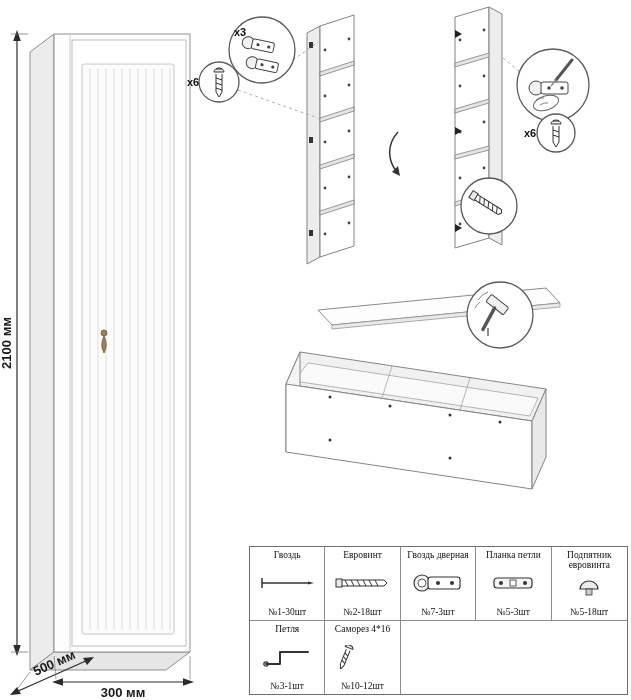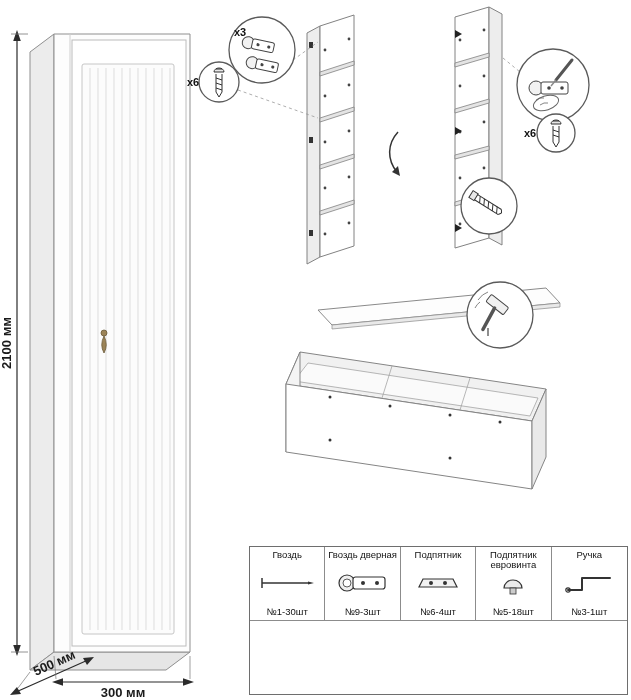--- a/index.html
+++ b/index.html
@@ -6,21 +6,21 @@
   .page{position:relative;width:631px;height:700px;background:#ffffff;overflow:hidden;
         font-family:"Liberation Sans",sans-serif;}
   svg text{font-family:"Liberation Sans",sans-serif;}
   .dim-label{font-size:13px;font-weight:700;fill:#1a1a1a;}
   .qty-label{font-size:11px;font-weight:700;fill:#111;}
   .parts-table{position:absolute;left:249px;top:546px;width:379px;height:149px;
                display:grid;grid-template-columns:repeat(5,1fr);grid-template-rows:1fr 1fr;
                border:1px solid #6e6e6e;background:#fff;box-sizing:border-box;}
   .cell{display:flex;flex-direction:column;align-items:center;justify-content:space-between;
         padding:3px 1px;border-right:1px solid #8c8c8c;border-bottom:1px solid #8c8c8c;
-        box-sizing:border-box;text-align:center;overflow:hidden;}
+        box-sizing:border-box;text-align:center;overflow:hidden;font-family:Liberation Serif, serif;}
   .cell:nth-child(5n){border-right:none}
   .cell:nth-child(n+6){border-bottom:none}
   .cell .name{font-size:9.5px;color:#111;line-height:1.1;}
   .cell .count{font-size:9.5px;color:#111;}
   .cell svg{display:block;margin:1px 0;}
 </style>
 </head>
 <body>
 
 <div class="page">
@@ -275,59 +275,94 @@
   <div class="cell">
     <span class="name">Гвоздь</span>
     <svg width="62" height="22" viewBox="0 0 62 22">
       <line x1="6" y1="6" x2="6" y2="16" stroke="#333" stroke-width="1.5"></line>
       <line x1="6" y1="11" x2="52" y2="11" stroke="#333" stroke-width="1.5"></line>
       <polygon points="52,9.5 58,11 52,12.5" fill="#333"></polygon>
     </svg>
     <span class="count">№1-30шт</span>
   </div>
 
+  <div class="cell">
+    <span class="name">Евровинт</span>
+    <svg width="62" height="22" viewBox="0 0 62 22">
+      <g stroke="#333" stroke-width="1" fill="none">
+        <rect x="4" y="7" width="6" height="8" fill="#e8e8e8"></rect>
+        <line x1="10" y1="8" x2="52" y2="8"></line>
+            <line x1="10" y1="14" x2="52" y2="14"></line>
+        <line x1="52" y1="8" x2="55" y2="11"></line>
+            <line x1="52" y1="14" x2="55" y2="11"></line>
+        <line x1="13" y1="8" x2="16" y2="14"></line>
+            <line x1="19" y1="8" x2="22" y2="14"></line>
+        <line x1="25" y1="8" x2="28" y2="14"></line>
+            <line x1="31" y1="8" x2="34" y2="14"></line>
+        <line x1="37" y1="8" x2="40" y2="14"></line>
+            <line x1="43" y1="8" x2="46" y2="14"></line>
+      </g>
+    </svg>
+    <span class="count">№2-18шт</span>
+  </div>
 
 
   <div class="cell">
     <span class="name">Гвоздь дверная</span>
     <svg width="62" height="24" viewBox="0 0 62 24">
       <circle cx="15" cy="12" r="8" fill="#f0f0f0" stroke="#333" stroke-width="1.2"></circle>
       <circle cx="15" cy="12" r="4" fill="#fff" stroke="#333" stroke-width="0.8"></circle>
       <rect x="21" y="6" width="32" height="12" rx="2.5" fill="#fff" stroke="#333" stroke-width="1.2"></rect>
       <circle cx="31" cy="12" r="2" fill="#333"></circle>
           <circle cx="45" cy="12" r="2" fill="#333"></circle>
     </svg>
-    <span class="count">№9-3шт</span>
-  </div>
-
-
-  <div class="cell">
-    <span class="name">Подпятник</span>
-    <svg width="62" height="24" viewBox="0 0 62 24">
-      <polygon points="16,8 46,8 50,16 12,16" fill="#f2f2f2" stroke="#333" stroke-width="1.2"></polygon>
-      <circle cx="24" cy="12" r="2" fill="#333"></circle>
-          <circle cx="38" cy="12" r="2" fill="#333"></circle>
-    </svg>
-    <span class="count">№6-4шт</span>
-  </div>
+    <span class="count">№7-3шт</span>
+  </div>
+
+  <div class="cell">
+    <span class="name">Планка петли</span>
+    <svg width="62" height="24" viewBox="0 0 62 24">
+      <rect x="12" y="7" width="38" height="10" rx="3" fill="#f4f4f4" stroke="#333" stroke-width="1.2"></rect>
+      <circle cx="19" cy="12" r="2" fill="#333"></circle>
+          <circle cx="43" cy="12" r="2" fill="#333"></circle>
+      <rect x="28" y="9" width="6" height="6" fill="#fff" stroke="#333" stroke-width="0.8"></rect>
+    </svg>
+    <span class="count">№5-3шт</span>
+  </div>
+
 
   <div class="cell">
     <span class="name">Подпятник евровинта</span>
     <svg width="62" height="24" viewBox="0 0 62 24">
       <path d="M22,12 a9,8 0 0 1 18,0 z" fill="#eaeaea" stroke="#333" stroke-width="1.2"></path>
       <rect x="28" y="12" width="6" height="6" fill="#ccc" stroke="#333" stroke-width="0.8"></rect>
     </svg>
     <span class="count">№5-18шт</span>
   </div>
 
 
   <div class="cell">
-    <span class="name">Ручка</span>
+    <span class="name">Петля</span>
     <svg width="62" height="24" viewBox="0 0 62 24">
       <polyline points="10,19 24,19 24,7 52,7" fill="none" stroke="#333" stroke-width="2" stroke-linecap="round" stroke-linejoin="round"></polyline>
       <circle cx="10" cy="19" r="2.2" fill="none" stroke="#333" stroke-width="1.2"></circle>
     </svg>
     <span class="count">№3-1шт</span>
   </div>
 
+  <div class="cell">
+    <span class="name">Саморез 4*16</span>
+    <svg width="62" height="24" viewBox="0 0 62 24">
+      <g transform="translate(14,5) rotate(22)" stroke="#333" stroke-width="1" fill="none">
+        <path d="M-2,-3 a4,3 0 0 1 8,0 z" fill="#e8e8e8"></path>
+        <line x1="0" y1="-1" x2="0" y2="15"></line>
+            <line x1="4" y1="-1" x2="4" y2="15"></line>
+        <path d="M0,15 L2,20 L4,15"></path>
+        <line x1="0" y1="3" x2="4" y2="5"></line>
+            <line x1="0" y1="7" x2="4" y2="9"></line>
+        <line x1="0" y1="11" x2="4" y2="13"></line>
+      </g>
+    </svg>
+    <span class="count">№10-12шт</span>
+  </div>
 
 </div>
 </div>
 
 </body></html>

